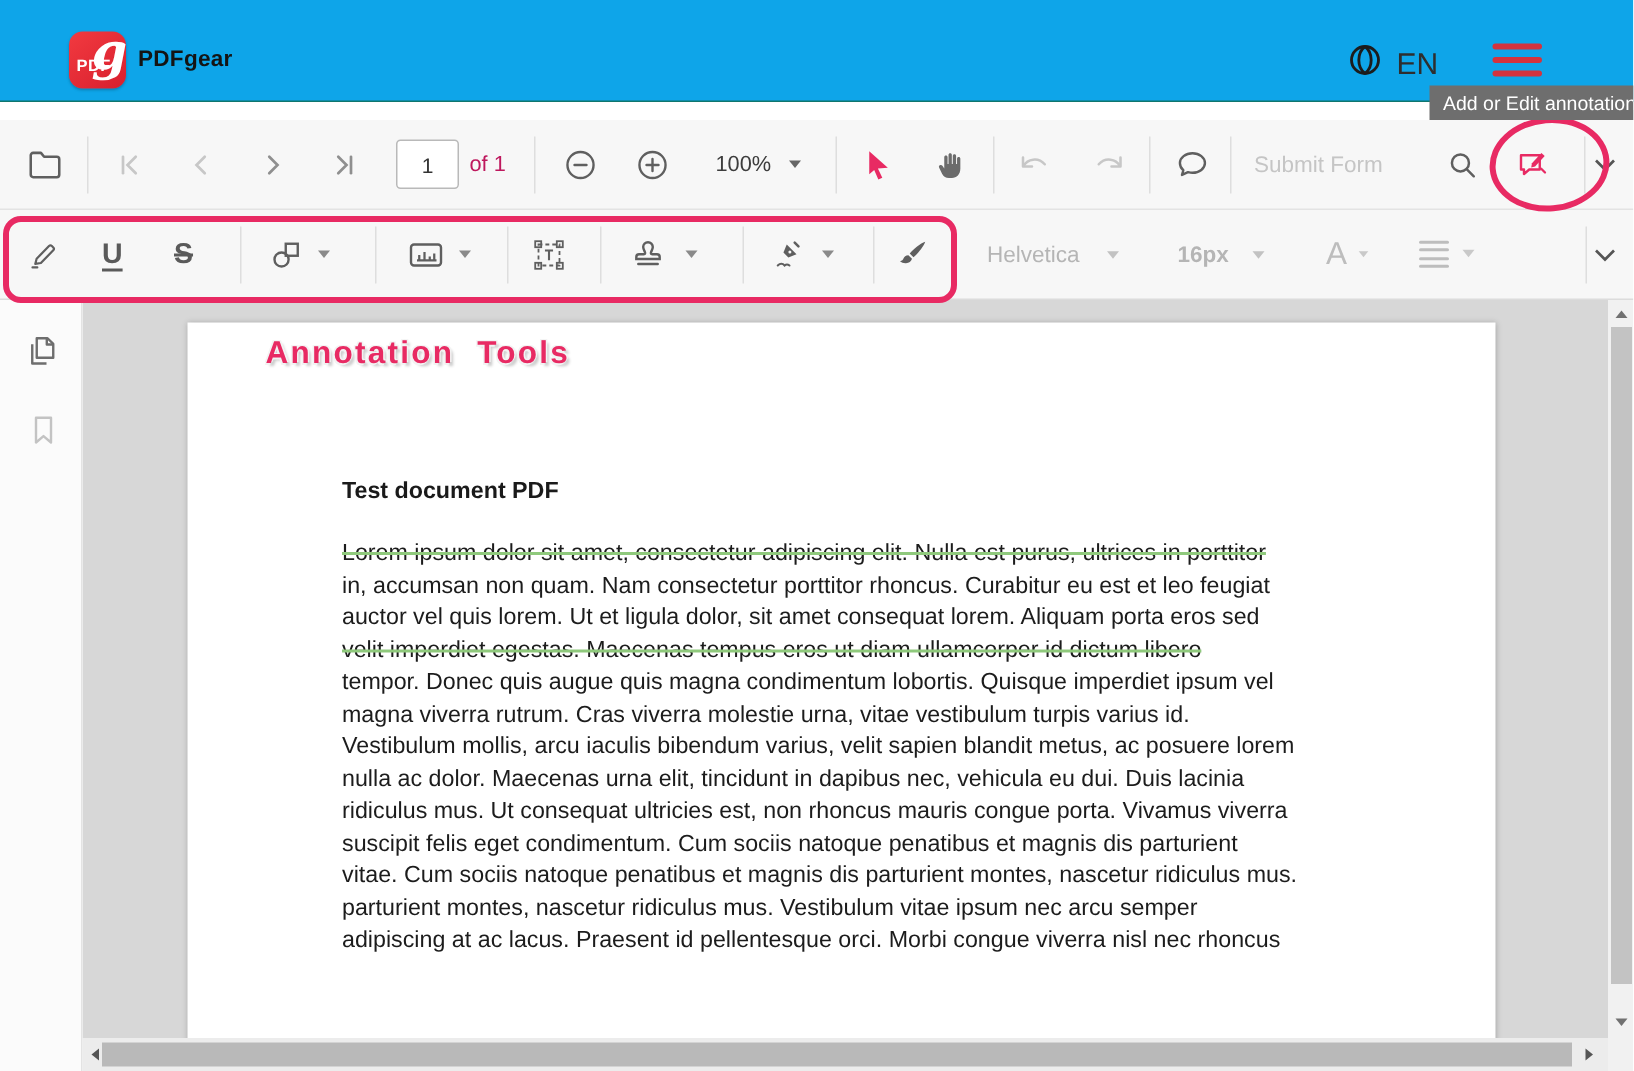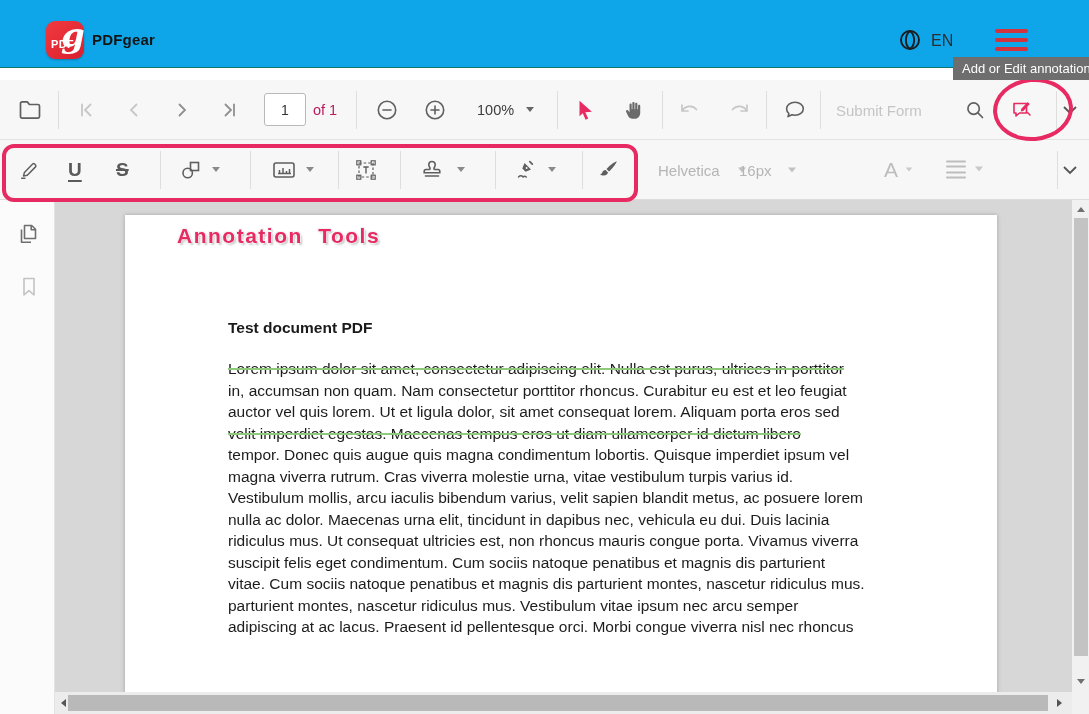--- a/index.html
+++ b/index.html
@@ -9,21 +9,21 @@
   #app { position:relative; width:1089px; height:714px; background:#fff; overflow:hidden; }
 
   
   #header { left:0; top:0; width:1089px; height:68px; background:#0ea5e9; border-bottom:1px solid #0f766e; z-index:3; }
   .logo-box { left:46px; top:21px; width:38px; height:38px; border-radius:9px;
     background:linear-gradient(140deg,#f23a40,#d81f2e); box-shadow:0 1px 2px rgba(0,0,0,.25); }
   .logo-pdf { left:5px; top:17px; color:#fff; font-size:11px; font-weight:bold; letter-spacing:.3px; }
   .logo-g { left:15px; top:-6px; color:#fff; font-family:"DejaVu Serif", serif; font-style:italic; font-size:34px; font-weight:bold; }
   .brand { left:92px; top:31px; font-size:15px; font-weight:bold; color:#141414; letter-spacing:.2px; }
   .globe { left:898px; top:28px; width:24px; height:24px; color:#1c1c1c; cursor:pointer; }
-  .lang { left:931px; top:32px; font-size:16px; color:#2e2e2e; cursor:pointer; }
+  .lang { left:931px; top:32px; font-size:20px; color:#2e2e2e; cursor:pointer; }
   .burger { left:995px; top:29px; width:33px; height:22px; cursor:pointer; }
   .burger span { display:block; height:3.6px; border-radius:2px; background:#d3333e; margin-bottom:5.4px; }
 
   
   .tooltip { left:953px; top:57px; height:23px; background:#6e6e6e; color:#fff; font-size:13px;
     line-height:23px; padding:0 9px; z-index:30; white-space:nowrap; }
 
   
   #toolbar { left:0; top:80px; width:1089px; height:60px; background:#f7f7f7; border-bottom:1px solid #e3e3e3; z-index:2; }
   #formatbar { left:0; top:140px; width:1089px; height:60px; background:#f7f7f7; border-bottom:1px solid #dcdcdc; z-index:2; }
@@ -323,21 +323,21 @@
           <path d="M20.8 3.2c-3.1 1-7.8 4.8-10.3 7.8l2.5 2.5c3-2.5 6.8-7.2 7.8-10.3z"></path>
           <path d="M9.6 12.1l2.4 2.4c-.5 1.8-2 2.9-4 3-1.5.1-3-.4-4-1.3 1.3-.3 2.1-1 2.4-2 .4-1.2 1.4-2 3.2-2.1z"></path>
         </svg>
       </span>
     </div>
 
     <div class="titem fmt-label" style="left:658px;justify-content:center;">
       <span>Helvetica</span>
       <span class="caret" style="margin-left:18px; color:#c2c2c2;"></span>
     </div>
-    <div class="titem fmt-label" style="left:739px;">
+    <div class="titem fmt-label" style="left:785px;font-weight:bold;">
       <span>16px</span>
       <span class="caret" style="margin-left:16px; color:#c2c2c2;"></span>
     </div>
     <div class="titem" style="left:884px;">
       <span class="c-faded" style="font-size:21px;">A</span>
       <span class="caret" style="margin-left:7px; transform:scale(.8); color:#c9c9c9;"></span>
     </div>
     <div class="titem" style="left:946px;">
       <span class="align-icon">
           <span></span>

